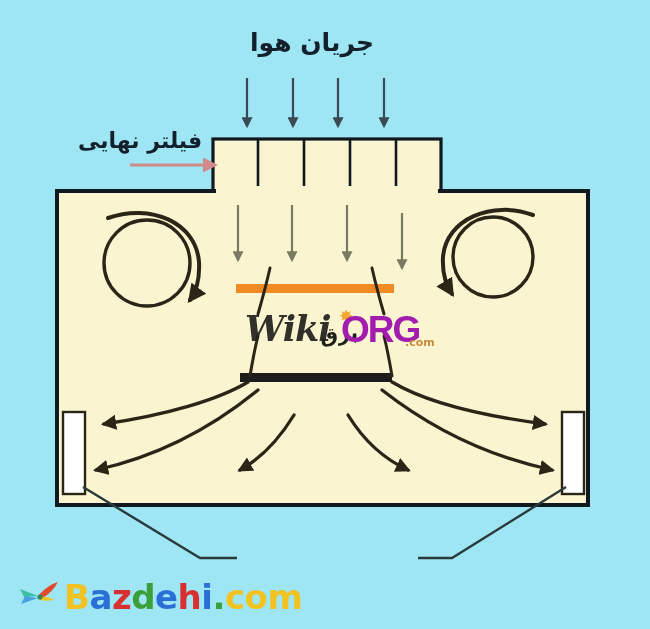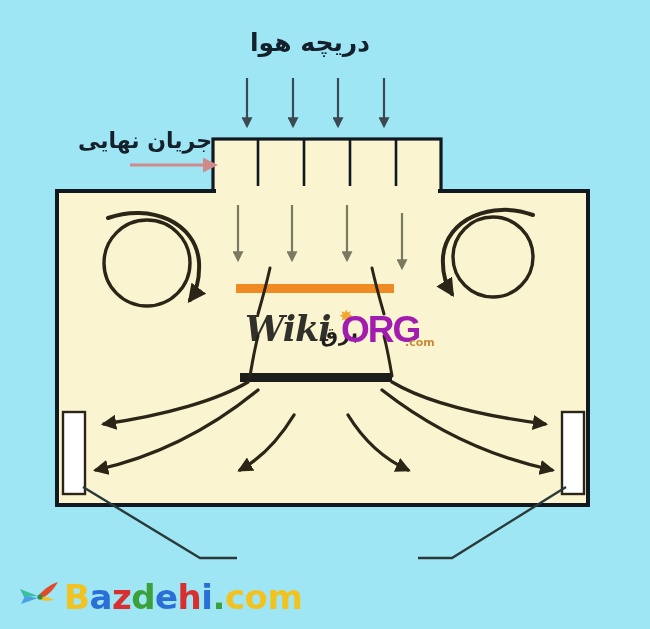--- a/index.html
+++ b/index.html
@@ -220,23 +220,23 @@
     <g>
       <rect x="562" y="412" width="22" height="82" fill="#ffffff" stroke="#2b2517" stroke-width="2.4"></rect>
     </g>
 
     <g fill="none" stroke="#2a3a3a" stroke-width="2.4">
       <path d="M 83 487 L 200 558 L 237 558"></path>
       <path d="M 566 487 L 452 558 L 418 558"></path>
     </g>
   </svg>
 
-  <div class="fa-label" id="label-airflow">دریچه هوا</div>
-
-  <div class="fa-label" id="label-final-filter">جریان نهایی</div>
+  <div class="fa-label" id="label-airflow">جریان هوا</div>
+
+  <div class="fa-label" id="label-final-filter">فیلتر نهایی</div>
 
 
   <div id="watermark">
     <div class="wm-wiki">Wiki</div>
     <div class="wm-fa">برق</div>
     <div class="wm-star">✸</div>
     <div class="wm-org">ORG</div>
     <div class="wm-com">.com</div>
   </div>
 

